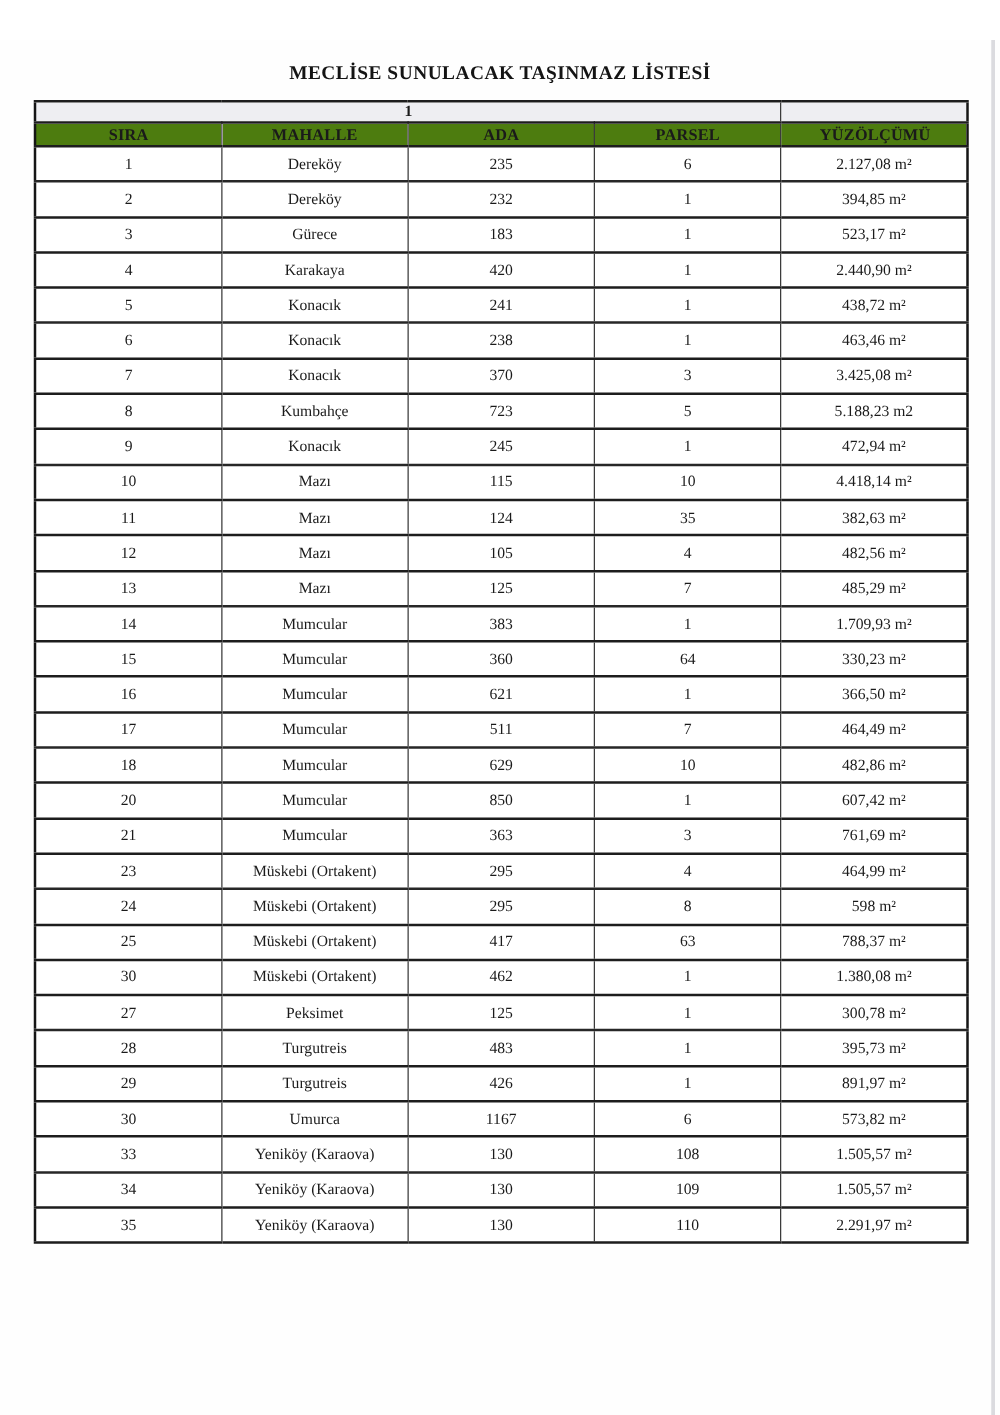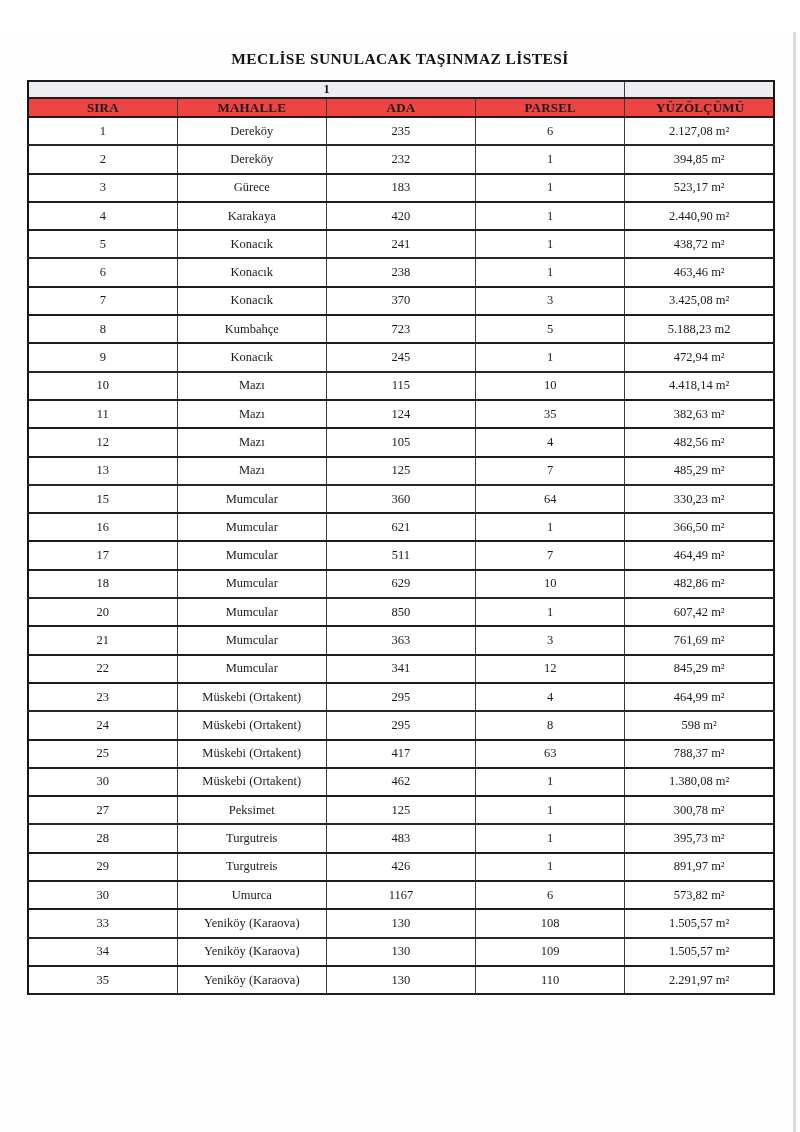--- a/index.html
+++ b/index.html
@@ -65,21 +65,21 @@
   .band-row td {
     height: 14px;
     font-weight: bold;
     font-size: 12.5px;
     background: #eeeef2;
   }
   .header-row th {
     height: 17px;
     font-weight: bold;
     font-size: 13px;
-    background: #ef4444;
+    background: #4d7c0f;
     letter-spacing: 0.2px;
   }
   .property-table tbody td {
     height: 26.3px;
     background: #ffffff;
   }
   .col-sira     { width: 8.8%; }
   .col-mahalle  { width: 37.7%; }
   .col-ada      { width: 16.3%; }
   .col-parsel   { width: 14.4%; }
@@ -203,20 +203,27 @@
           <td class="col-yuzolcumu">482,56 m²</td>
         </tr>
         <tr>
           <td class="col-sira">13</td>
           <td class="col-mahalle">Mazı</td>
           <td class="col-ada">125</td>
           <td class="col-parsel">7</td>
           <td class="col-yuzolcumu">485,29 m²</td>
         </tr>
         <tr>
+          <td class="col-sira">14</td>
+          <td class="col-mahalle">Mumcular</td>
+          <td class="col-ada">383</td>
+          <td class="col-parsel">1</td>
+          <td class="col-yuzolcumu">1.709,93 m²</td>
+        </tr>
+        <tr>
           <td class="col-sira">15</td>
           <td class="col-mahalle">Mumcular</td>
           <td class="col-ada">360</td>
           <td class="col-parsel">64</td>
           <td class="col-yuzolcumu">330,23 m²</td>
         </tr>
         <tr>
           <td class="col-sira">16</td>
           <td class="col-mahalle">Mumcular</td>
           <td class="col-ada">621</td>
@@ -243,27 +250,20 @@
           <td class="col-ada">850</td>
           <td class="col-parsel">1</td>
           <td class="col-yuzolcumu">607,42 m²</td>
         </tr>
         <tr>
           <td class="col-sira">21</td>
           <td class="col-mahalle">Mumcular</td>
           <td class="col-ada">363</td>
           <td class="col-parsel">3</td>
           <td class="col-yuzolcumu">761,69 m²</td>
-        </tr>
-        <tr>
-          <td class="col-sira">22</td>
-          <td class="col-mahalle">Mumcular</td>
-          <td class="col-ada">341</td>
-          <td class="col-parsel">12</td>
-          <td class="col-yuzolcumu">845,29 m²</td>
         </tr>
         <tr>
           <td class="col-sira">23</td>
           <td class="col-mahalle">Müskebi (Ortakent)</td>
           <td class="col-ada">295</td>
           <td class="col-parsel">4</td>
           <td class="col-yuzolcumu">464,99 m²</td>
         </tr>
         <tr>
           <td class="col-sira">24</td>

